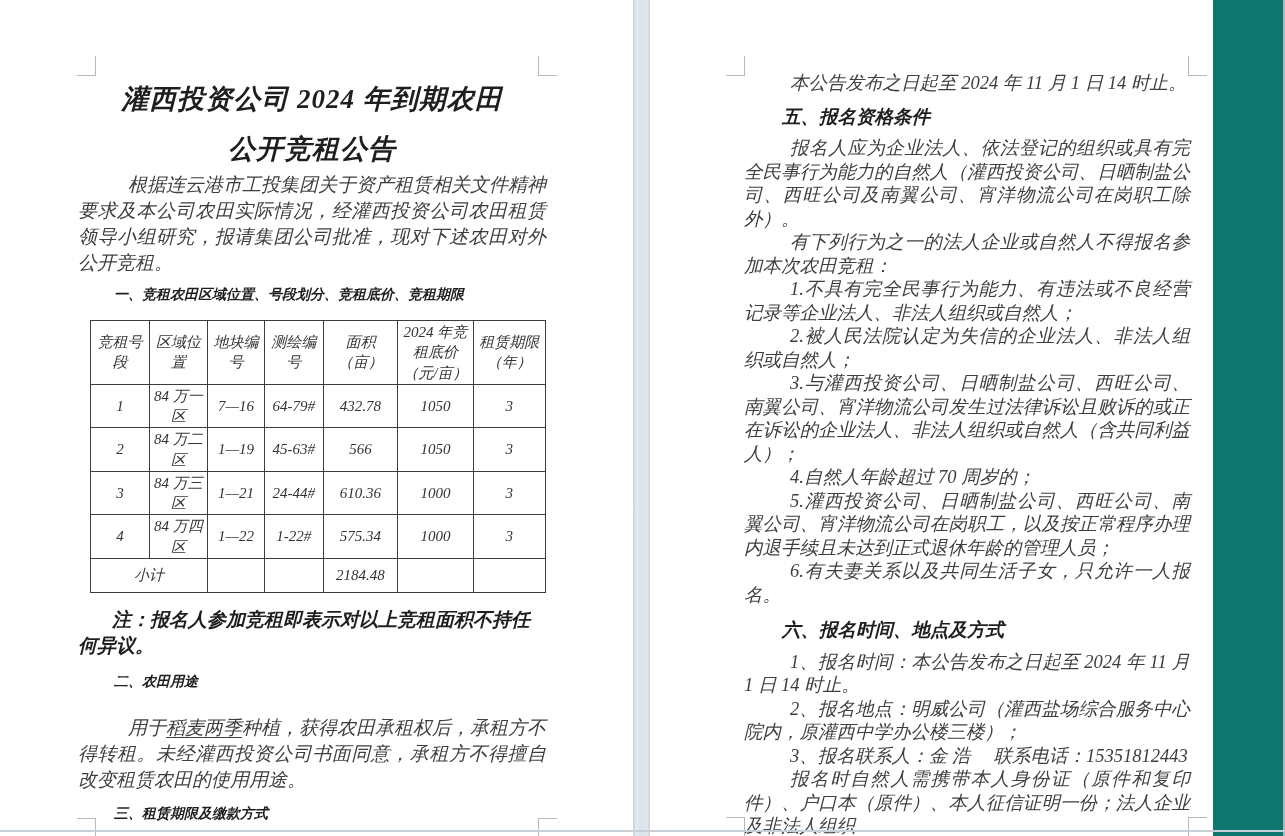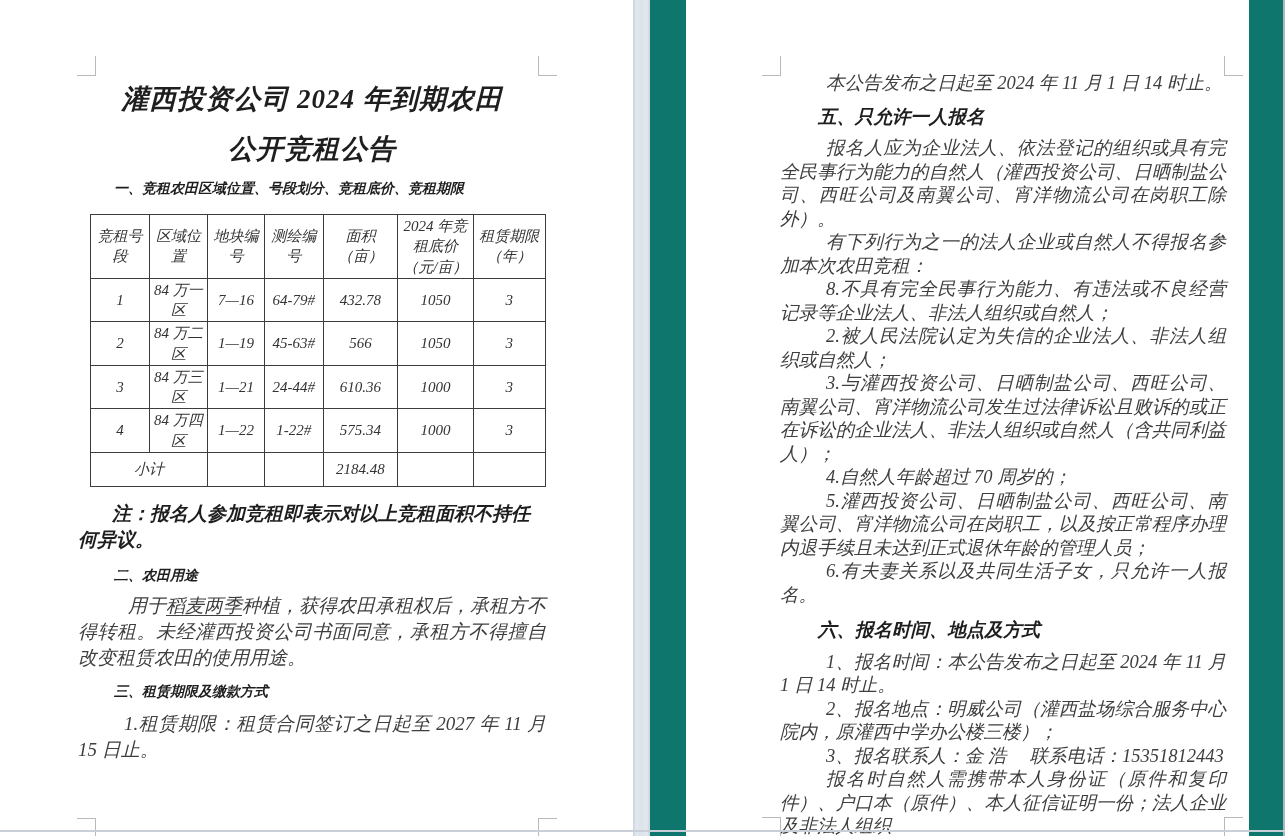--- a/index.html
+++ b/index.html
@@ -6,21 +6,21 @@
   body{
     width:1285px;height:836px;overflow:hidden;
     font-family:"Liberation Serif","DejaVu Serif",serif;
     background:#ffffff;
   }
   #canvas{position:relative;width:1285px;height:836px;background:#0f766e;overflow:hidden;font-style:italic;}
 
   
   .page{position:absolute;top:0;height:836px;background:#ffffff;}
   #page-left{left:0;width:633px;}
-  #page-right{left:686px;width:563px;}
+  #page-right{left:650px;width:563px;}
   #gutter{
     position:absolute;left:633px;top:0;width:17px;height:836px;
     background:linear-gradient(to right,#c9d2da 0px,#e2e8ee 3px,#dce3ea 8px,#e2e8ee 14px,#c9d2da 17px);
   }
   #right-edge-line{position:absolute;right:0;top:0;width:2px;height:836px;background:#aeb7bf;}
   #bottom-line{position:absolute;left:0;top:830px;width:1285px;height:2px;background:#c8cfd6;}
 
   
   .mark{position:absolute;width:18px;height:19px;}
   .mark.tl{border-right:1px solid #b6babd;border-bottom:1px solid #b6babd;}
@@ -29,21 +29,21 @@
   .mark.br{border-left:1px solid #b6babd;border-top:1px solid #b6babd;}
 
   
   #content-left{position:absolute;left:78px;top:0;width:468px;color:#3e3e3e;}
   .doc-title{margin:78px 0 0 0;font-size:27px;line-height:42px;font-weight:bold;
     text-align:center;color:#1e1e1e;letter-spacing:1px;}
   .lbody{font-size:19px;line-height:26px;text-align:justify;margin:0;}
   .lbody.first{margin-top:2px;text-indent:50px;}
   .lhead{font-size:14px;line-height:26px;font-weight:bold;color:#1e1e1e;margin:0;text-indent:36px;}
   .lhead.h1{margin-top:6px;}
-  .lhead.h2{margin-top:10px;margin-bottom:4px;}
+  .lhead.h2{margin-top:10px;margin-bottom:20px;}
   .lhead.h3{margin-top:8px;margin-bottom:6px;}
   .lnote{font-size:19px;line-height:26px;font-weight:bold;color:#1e1e1e;margin:14px 0 0 0;text-indent:34px;}
   .litem{font-size:19px;line-height:26px;text-align:justify;margin:6px 0 0 0;text-indent:46px;}
   .uline{text-decoration:underline;text-underline-offset:3px;}
 
   
   #rent-table{border-collapse:collapse;margin:12px 0 0 12px;table-layout:fixed;
     font-size:15px;color:#333333;text-align:center;}
   #rent-table td{border:1px solid #3c3c3c;padding:1px 2px;line-height:1.35;vertical-align:middle;
     overflow:hidden;}
@@ -65,20 +65,21 @@
 </head>
 <body>
 
 <div id="canvas">
 
   <div id="page-left" class="page">
     <div id="content-left">
       <div class="doc-title">灌西投资公司 2024 年到期农田</div>
       <div class="doc-title" style="margin-top:8px;">公开竞租公告</div>
 
+      <p class="lbody first">根据连云港市工投集团关于资产租赁相关文件精神要求及本公司农田实际情况，经灌西投资公司农田租赁领导小组研究，报请集团公司批准，现对下述农田对外公开竞租。</p>
 
       <p class="lhead h1">一、竞租农田区域位置、号段划分、竞租底价、竞租期限</p>
 
       <table id="rent-table">
         <tbody>
             <tr class="hrow">
           <td class="c0">竞租号段</td>
           <td class="c1">区域位置</td>
           <td class="c2">地块编号</td>
           <td class="c3">测绘编号</td>
@@ -148,24 +149,24 @@
     <div class="mark bl" style="left:77px;top:818px;"></div>
     <div class="mark br" style="left:538px;top:818px;"></div>
   </div>
 
   <div id="gutter"></div>
 
   <div id="page-right" class="page">
     <div id="content-right">
       <p class="rbody top rfirst">本公告发布之日起至 2024 年 11 月 1 日 14 时止。</p>
 
-      <p class="rhead">五、只允许一人报名</p>
+      <p class="rhead">五、报名资格条件</p>
       <p class="rbody rfirst">报名人应为企业法人、依法登记的组织或具有完全民事行为能力的自然人（灌西投资公司、日晒制盐公司、西旺公司及南翼公司、宵洋物流公司在岗职工除外）。</p>
       <p class="rbody rfirst">有下列行为之一的法人企业或自然人不得报名参加本次农田竞租：</p>
-      <p class="rbody rfirst">8.不具有完全民事行为能力、有违法或不良经营记录等企业法人、非法人组织或自然人；</p>
+      <p class="rbody rfirst">1.不具有完全民事行为能力、有违法或不良经营记录等企业法人、非法人组织或自然人；</p>
       <p class="rbody rfirst">2.被人民法院认定为失信的企业法人、非法人组织或自然人；</p>
       <p class="rbody rfirst">3.与灌西投资公司、日晒制盐公司、西旺公司、南翼公司、宵洋物流公司发生过法律诉讼且败诉的或正在诉讼的企业法人、非法人组织或自然人（含共同利益人）；</p>
       <p class="rbody rfirst">4.自然人年龄超过 70 周岁的；</p>
       <p class="rbody rfirst">5.灌西投资公司、日晒制盐公司、西旺公司、南翼公司、宵洋物流公司在岗职工，以及按正常程序办理内退手续且未达到正式退休年龄的管理人员；</p>
       <p class="rbody rfirst">6.有夫妻关系以及共同生活子女，只允许一人报名。</p>
 
       <p class="rhead h6">六、报名时间、地点及方式</p>
       <p class="rbody rfirst">1、报名时间：本公告发布之日起至 2024 年 11 月 1 日 14 时止。</p>
       <p class="rbody rfirst">2、报名地点：明威公司（灌西盐场综合服务中心院内，原灌西中学办公楼三楼）；</p>
       <p class="rbody rfirst">3、报名联系人：金 浩　 联系电话：15351812443</p>

